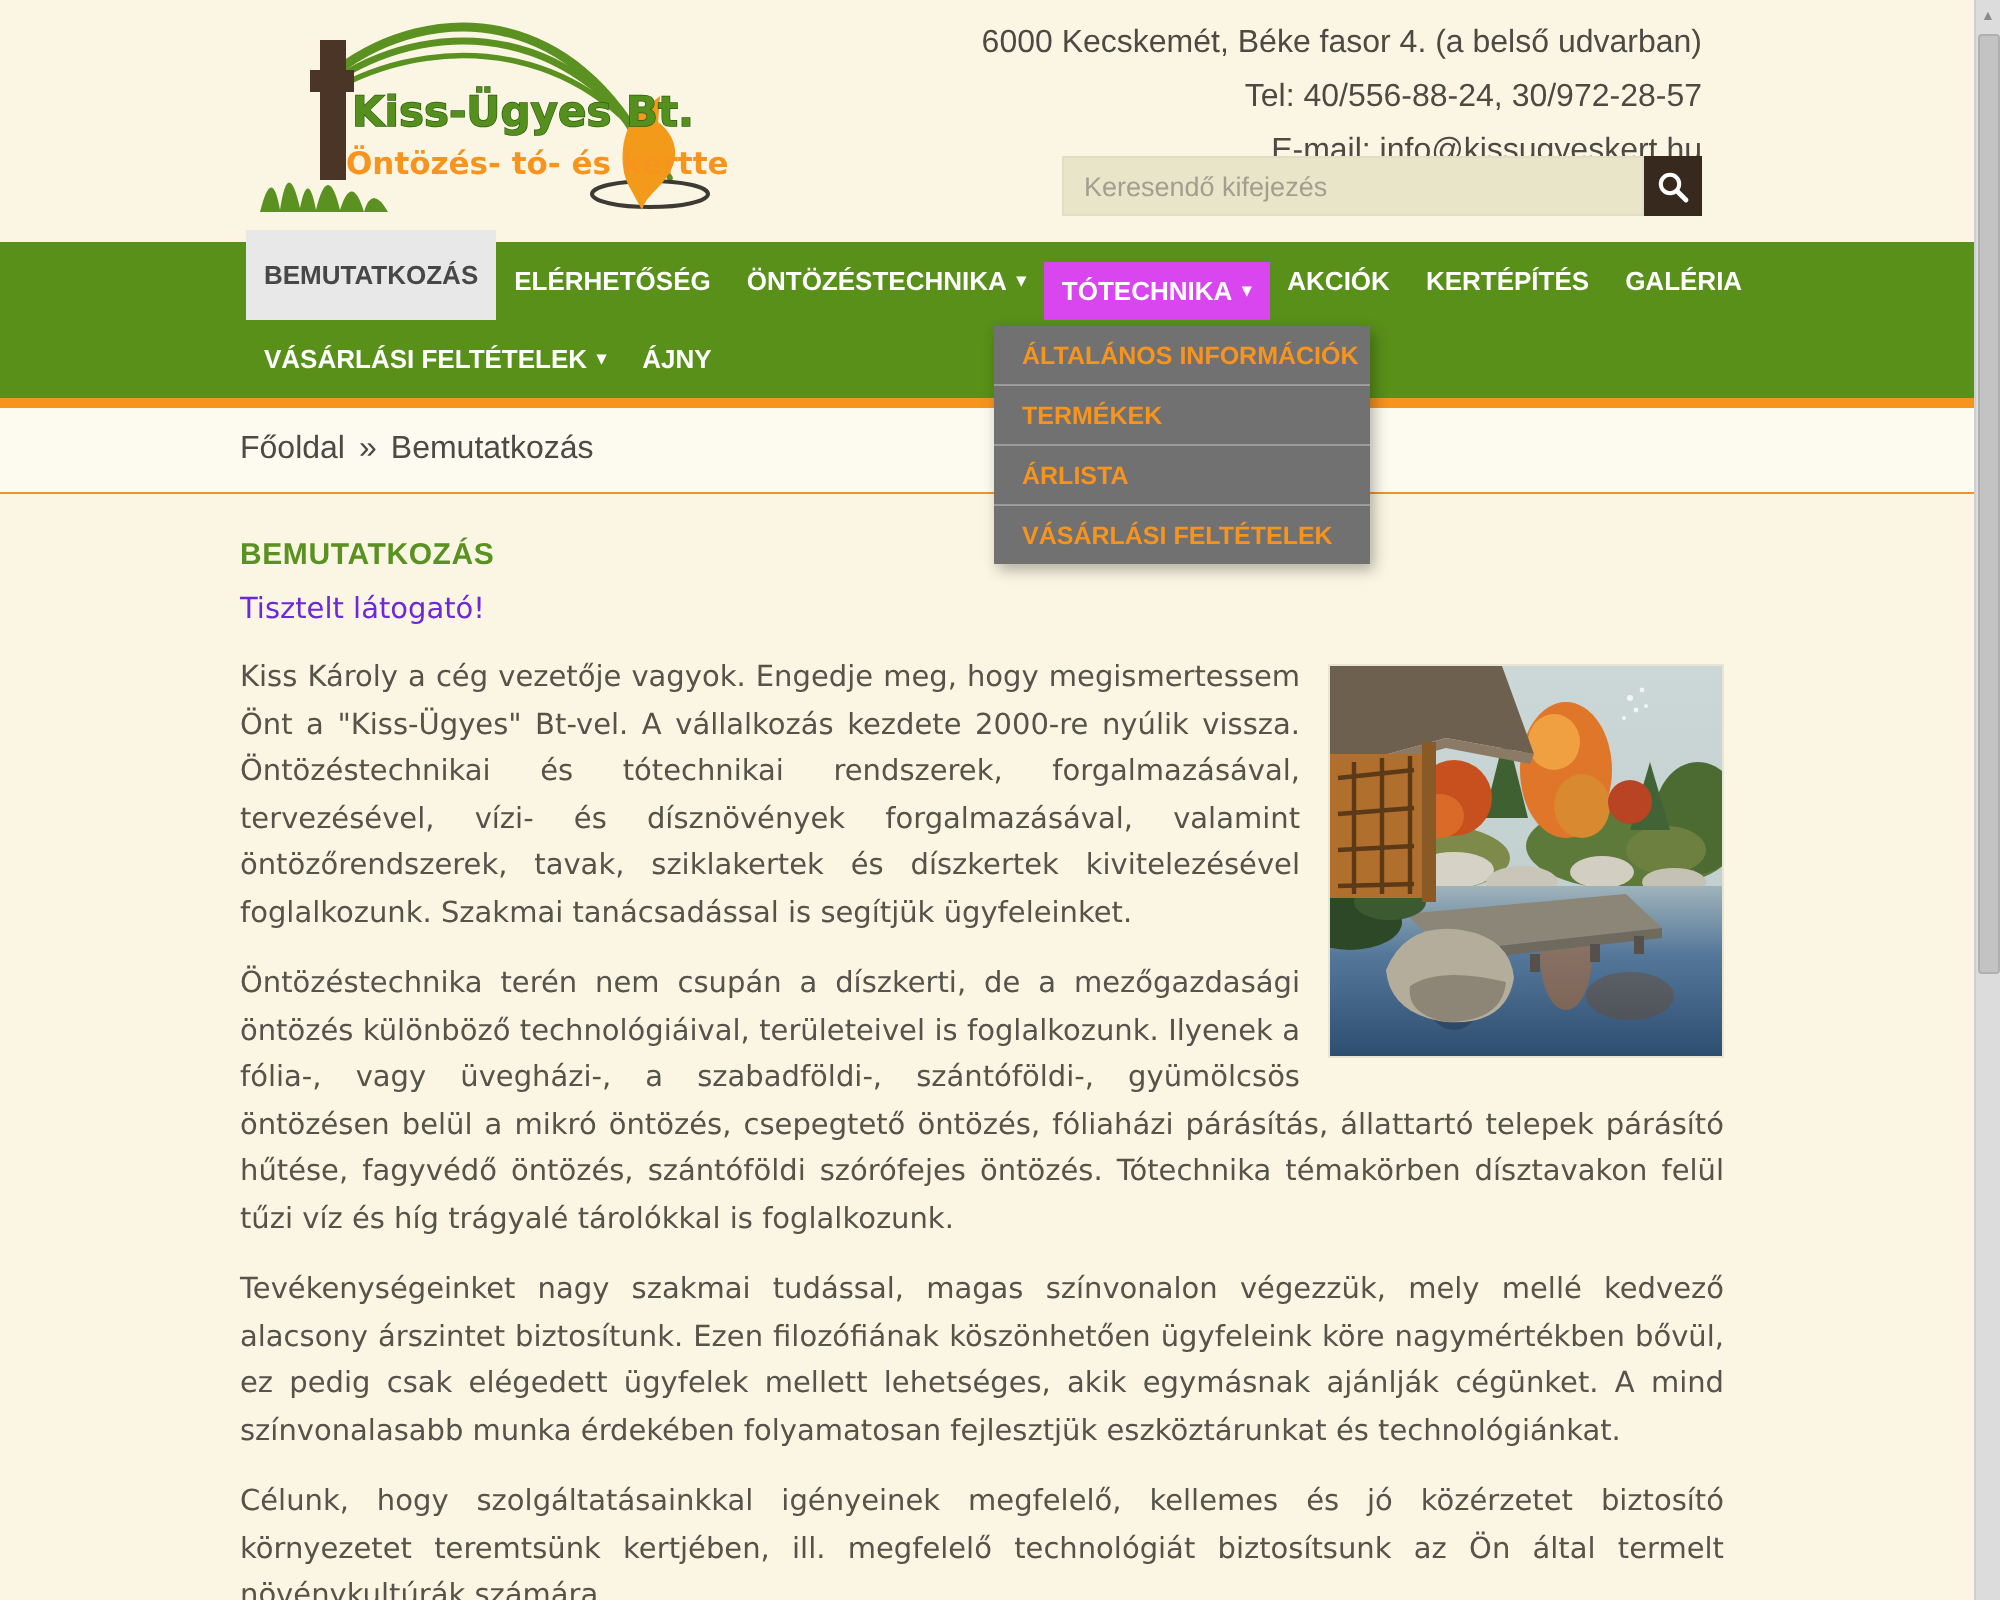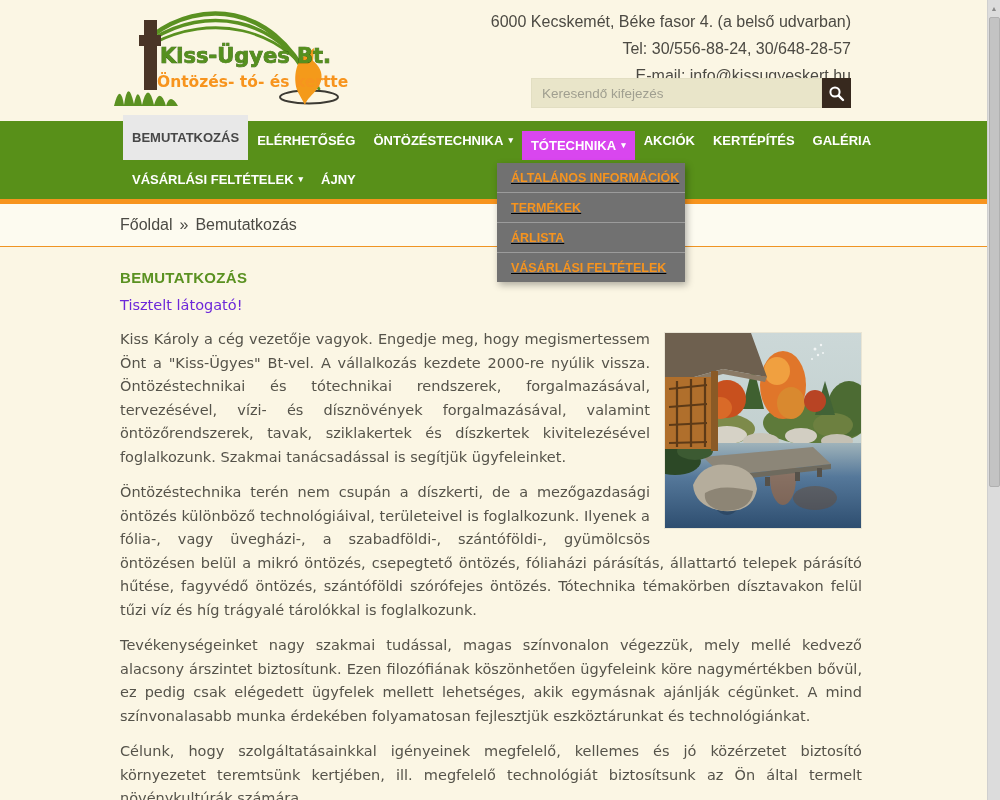--- a/index.html
+++ b/index.html
@@ -9,21 +9,21 @@
   
   .scrollbar{position:absolute;right:0;top:0;width:13px;height:800px;
              background:#dcdcdc;border-left:1px solid #cfcfcf;z-index:60;box-sizing:border-box;}
   .scroll-up{height:16px;display:flex;align-items:center;justify-content:center;
              font-size:7px;color:#8a8a8a;background:#dcdcdc;}
   .scroll-thumb{position:absolute;top:17px;left:1px;width:11px;height:470px;
                 background:#c3c3c3;border:1px solid #b0b0b0;border-radius:2px;box-sizing:border-box;}
 
   
   .header{position:absolute;top:0;left:0;width:987px;height:121px;background:#fbf6e4;}
-  .logo{position:absolute;left:108px;top:8px;width:240px;height:106px;cursor:pointer;}
+  .logo{position:absolute;left:124px;top:8px;width:240px;height:106px;cursor:pointer;}
   .contact{position:absolute;right:136px;top:8px;text-align:right;
            font-size:16px;font-weight:normal;color:#4c4a43;line-height:27px;margin-left:20px;}
   .searchbox{position:absolute;left:531px;top:78px;width:320px;height:30px;display:flex;}
   .searchbox input{flex:1;min-width:0;background:#e9e5c9;border:1px solid #e2dec2;
            font-family:"Liberation Sans",sans-serif;font-size:13.5px;color:#6b6a5e;
            padding:0 10px;outline:none;box-sizing:border-box;}
   .searchbox input::placeholder{color:#a09f90;}
   .search-btn{width:29px;height:30px;background:#37291e;border:none;cursor:pointer;
            display:flex;align-items:center;justify-content:center;padding:0;}
 
@@ -32,21 +32,21 @@
   .nav-row{display:flex;height:39px;align-items:stretch;padding-left:123px;}
   .nav-item{display:flex;align-items:center;padding:0 9px;color:#ffffff;
             font-size:13px;font-weight:bold;text-decoration:none;cursor:pointer;white-space:nowrap;}
   .nav-item .caret{margin-left:5px;font-size:9px;line-height:1;}
   .nav-item.active{background:#e8e8e8;color:#474747;margin-top:-6px;}
   .nav-item.open{background:#d946ef;margin-top:10px;}
   .nav-underline{position:absolute;top:199px;left:0;width:987px;height:5px;background:#f7941e;z-index:31;}
 
   
   .dropdown{position:absolute;left:497px;top:163px;width:188px;z-index:55;
-            box-shadow:2px 3px 7px rgba(0,0,0,.3);text-decoration:underline;}
+            box-shadow:2px 3px 7px rgba(0,0,0,.3);}
   .dropdown-item{height:29px;background:#717171;border-bottom:1px solid #9b9b9b;
             display:flex;align-items:center;padding-left:14px;color:#f7941e;
             font-size:12.5px;font-weight:bold;cursor:pointer;white-space:nowrap;}
   .dropdown-item:last-child{border-bottom:none;}
 
   
   .breadcrumb-bar{position:absolute;top:204px;left:0;width:987px;height:43px;background:#fdfbf0;
             border-bottom:1px solid #ef9423;box-sizing:border-box;display:flex;align-items:center;
             padding-left:120px;font-size:16px;color:#4b4a44;gap:7px;z-index:5;}
   .breadcrumb-bar a{color:#4b4a44;text-decoration:none;cursor:pointer;}
@@ -84,21 +84,21 @@
 
       <path d="M6 98 Q12 74 16 97 Q20 70 26 96 Q30 76 34 97 Q40 72 46 97 Q52 78 58 98 Q62 84 70 98 Z" fill="#5a9121"></path>
 
       <text x="52" y="55" font-family="DejaVu Sans, sans-serif" font-size="21" font-weight="bold" fill="#55901e" stroke="#2e5c10" stroke-width="0.7" paint-order="stroke">Kiss-Ügyes Bt.</text>
       <text x="49" y="79" font-family="DejaVu Sans, sans-serif" font-size="15.5" font-weight="bold" fill="#f7941e">Öntözés- tó- és kerttechnika</text>
     </svg>
   </div>
 
   <div class="contact">
     <div>6000 Kecskemét, Béke fasor 4. (a belső udvarban)</div>
-    <div>Tel:  30/556-88-24,  30/648-28-57</div>
+    <div>Tel:  40/556-88-24,  30/972-28-57</div>
     <div>E-mail: info@kissugyeskert.hu</div>
   </div>
 
   <div class="searchbox">
     <input type="text" placeholder="Keresendő kifejezés" style="">
     <button class="search-btn">
       <svg width="17" height="17" viewBox="0 0 17 17">
         <circle cx="7" cy="7" r="4.6" fill="none" stroke="#ffffff" stroke-width="2"></circle>
         <line x1="10.6" y1="10.6" x2="15" y2="15" stroke="#ffffff" stroke-width="2.4" stroke-linecap="round"></line>
       </svg>

